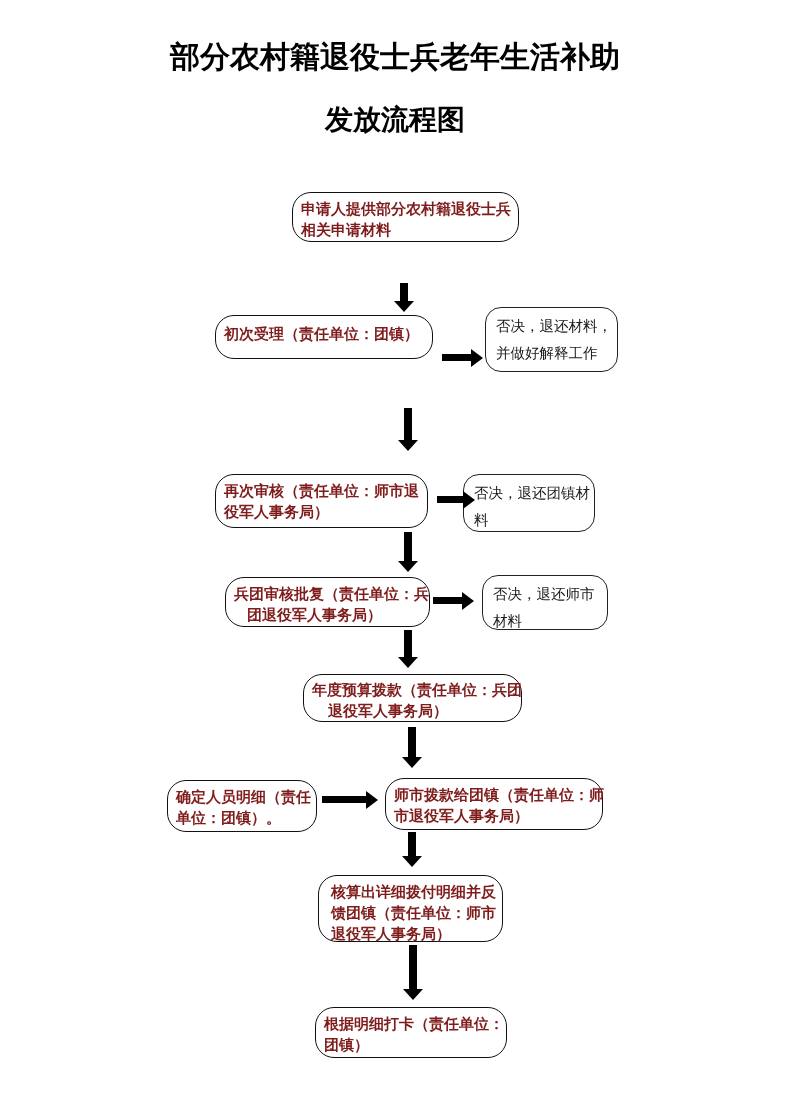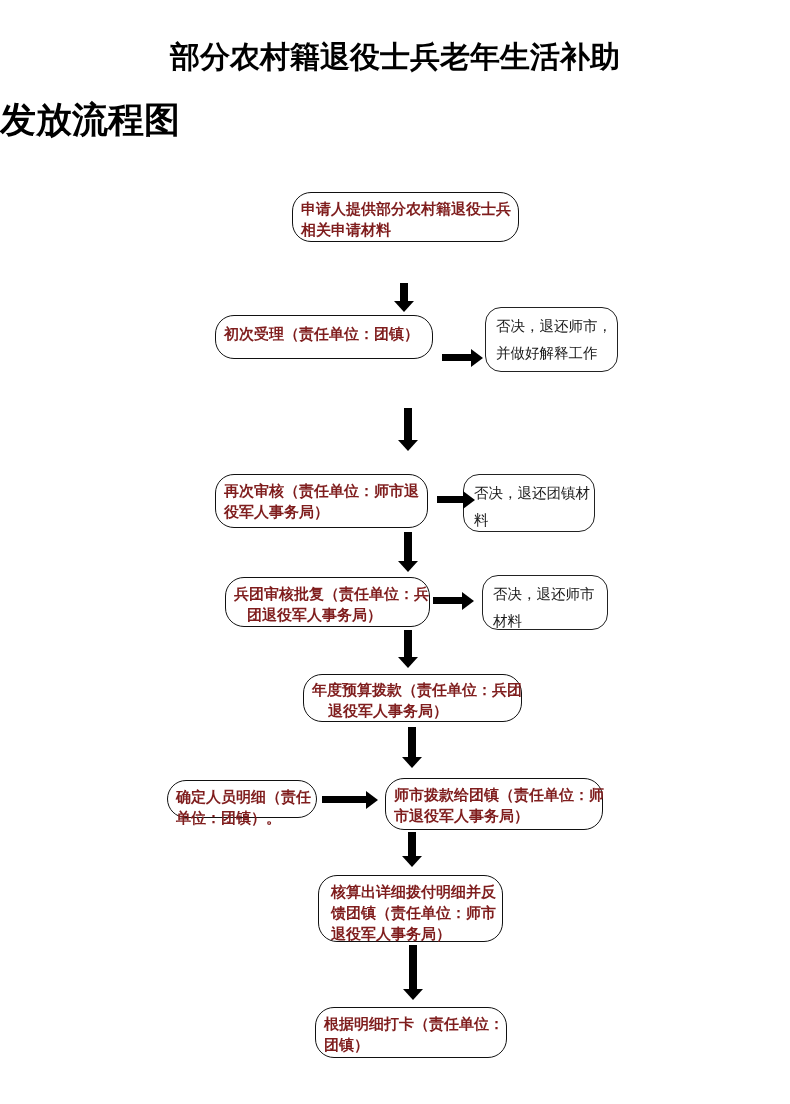--- a/index.html
+++ b/index.html
@@ -8,21 +8,21 @@
     background:#ffffff; overflow:hidden;
     font-family:"Liberation Sans","DejaVu Sans",sans-serif;
     color:#000;
   }
   .title1 {
     position:absolute; left:0; top:40px; width:790px;
     text-align:center; font-size:30px; font-weight:bold; line-height:34px;
   }
   .title2 {
     position:absolute; left:0; top:104px; width:790px;
-    text-align:left; font-size:36px; font-weight:bold; line-height:32px;
+    text-align:center; font-size:28px; font-weight:bold; line-height:32px;
   }
   .box {
     position:absolute; box-sizing:border-box; background:#fff;
     border:1.5px solid #111; border-radius:19px;
     font-weight:bold; font-size:15px; line-height:21px;
     padding:5px 8px; color:#7f1d1d;
   }
   .box div, .sidebox div { white-space:nowrap; }
   .sidebox {
     position:absolute; box-sizing:border-box; background:#fff;
@@ -69,21 +69,21 @@
 <div class="box indent2" style="left:225px; top:577px; width:205px; height:50px;">
     <div>兵团审核批复（责任单位：兵</div>
     <div>团退役军人事务局）</div>
   </div>
 
 <div class="box indent2b" style="left:303px; top:674px; width:219px; height:48px; padding-top:4px;">
     <div>年度预算拨款（责任单位：兵团</div>
     <div>退役军人事务局）</div>
   </div>
 
-<div class="box" style="left:167px; top:780px; width:150px; height:38px;">
+<div class="box" style="left:167px; top:780px; width:150px; height:52px;">
     <div>确定人员明细（责任</div>
     <div>单位：团镇）。</div>
   </div>
 
 <div class="box" style="left:385px; top:778px; width:218px; height:52px;">
     <div>师市拨款给团镇（责任单位：师</div>
     <div>市退役军人事务局）</div>
   </div>
 
 <div class="box" style="left:318px; top:875px; width:185px; height:67px; padding-left:12px;">
@@ -91,21 +91,21 @@
     <div>馈团镇（责任单位：师市</div>
     <div>退役军人事务局）</div>
   </div>
 
 <div class="box" style="left:315px; top:1007px; width:192px; height:51px;">
     <div>根据明细打卡（责任单位：</div>
     <div>团镇）</div>
   </div>
 
 <div class="sidebox" style="left:485px; top:307px; width:133px; height:65px;">
-    <div>否决，退还师市，</div>
+    <div>否决，退还材料，</div>
     <div>并做好解释工作</div>
   </div>
 
 <div class="sidebox" style="left:463px; top:474px; width:132px; height:58px;">
     <div>否决，退还团镇材</div>
     <div>料</div>
   </div>
 
 <div class="sidebox" style="left:482px; top:575px; width:126px; height:55px;">
     <div>否决，退还师市</div>

